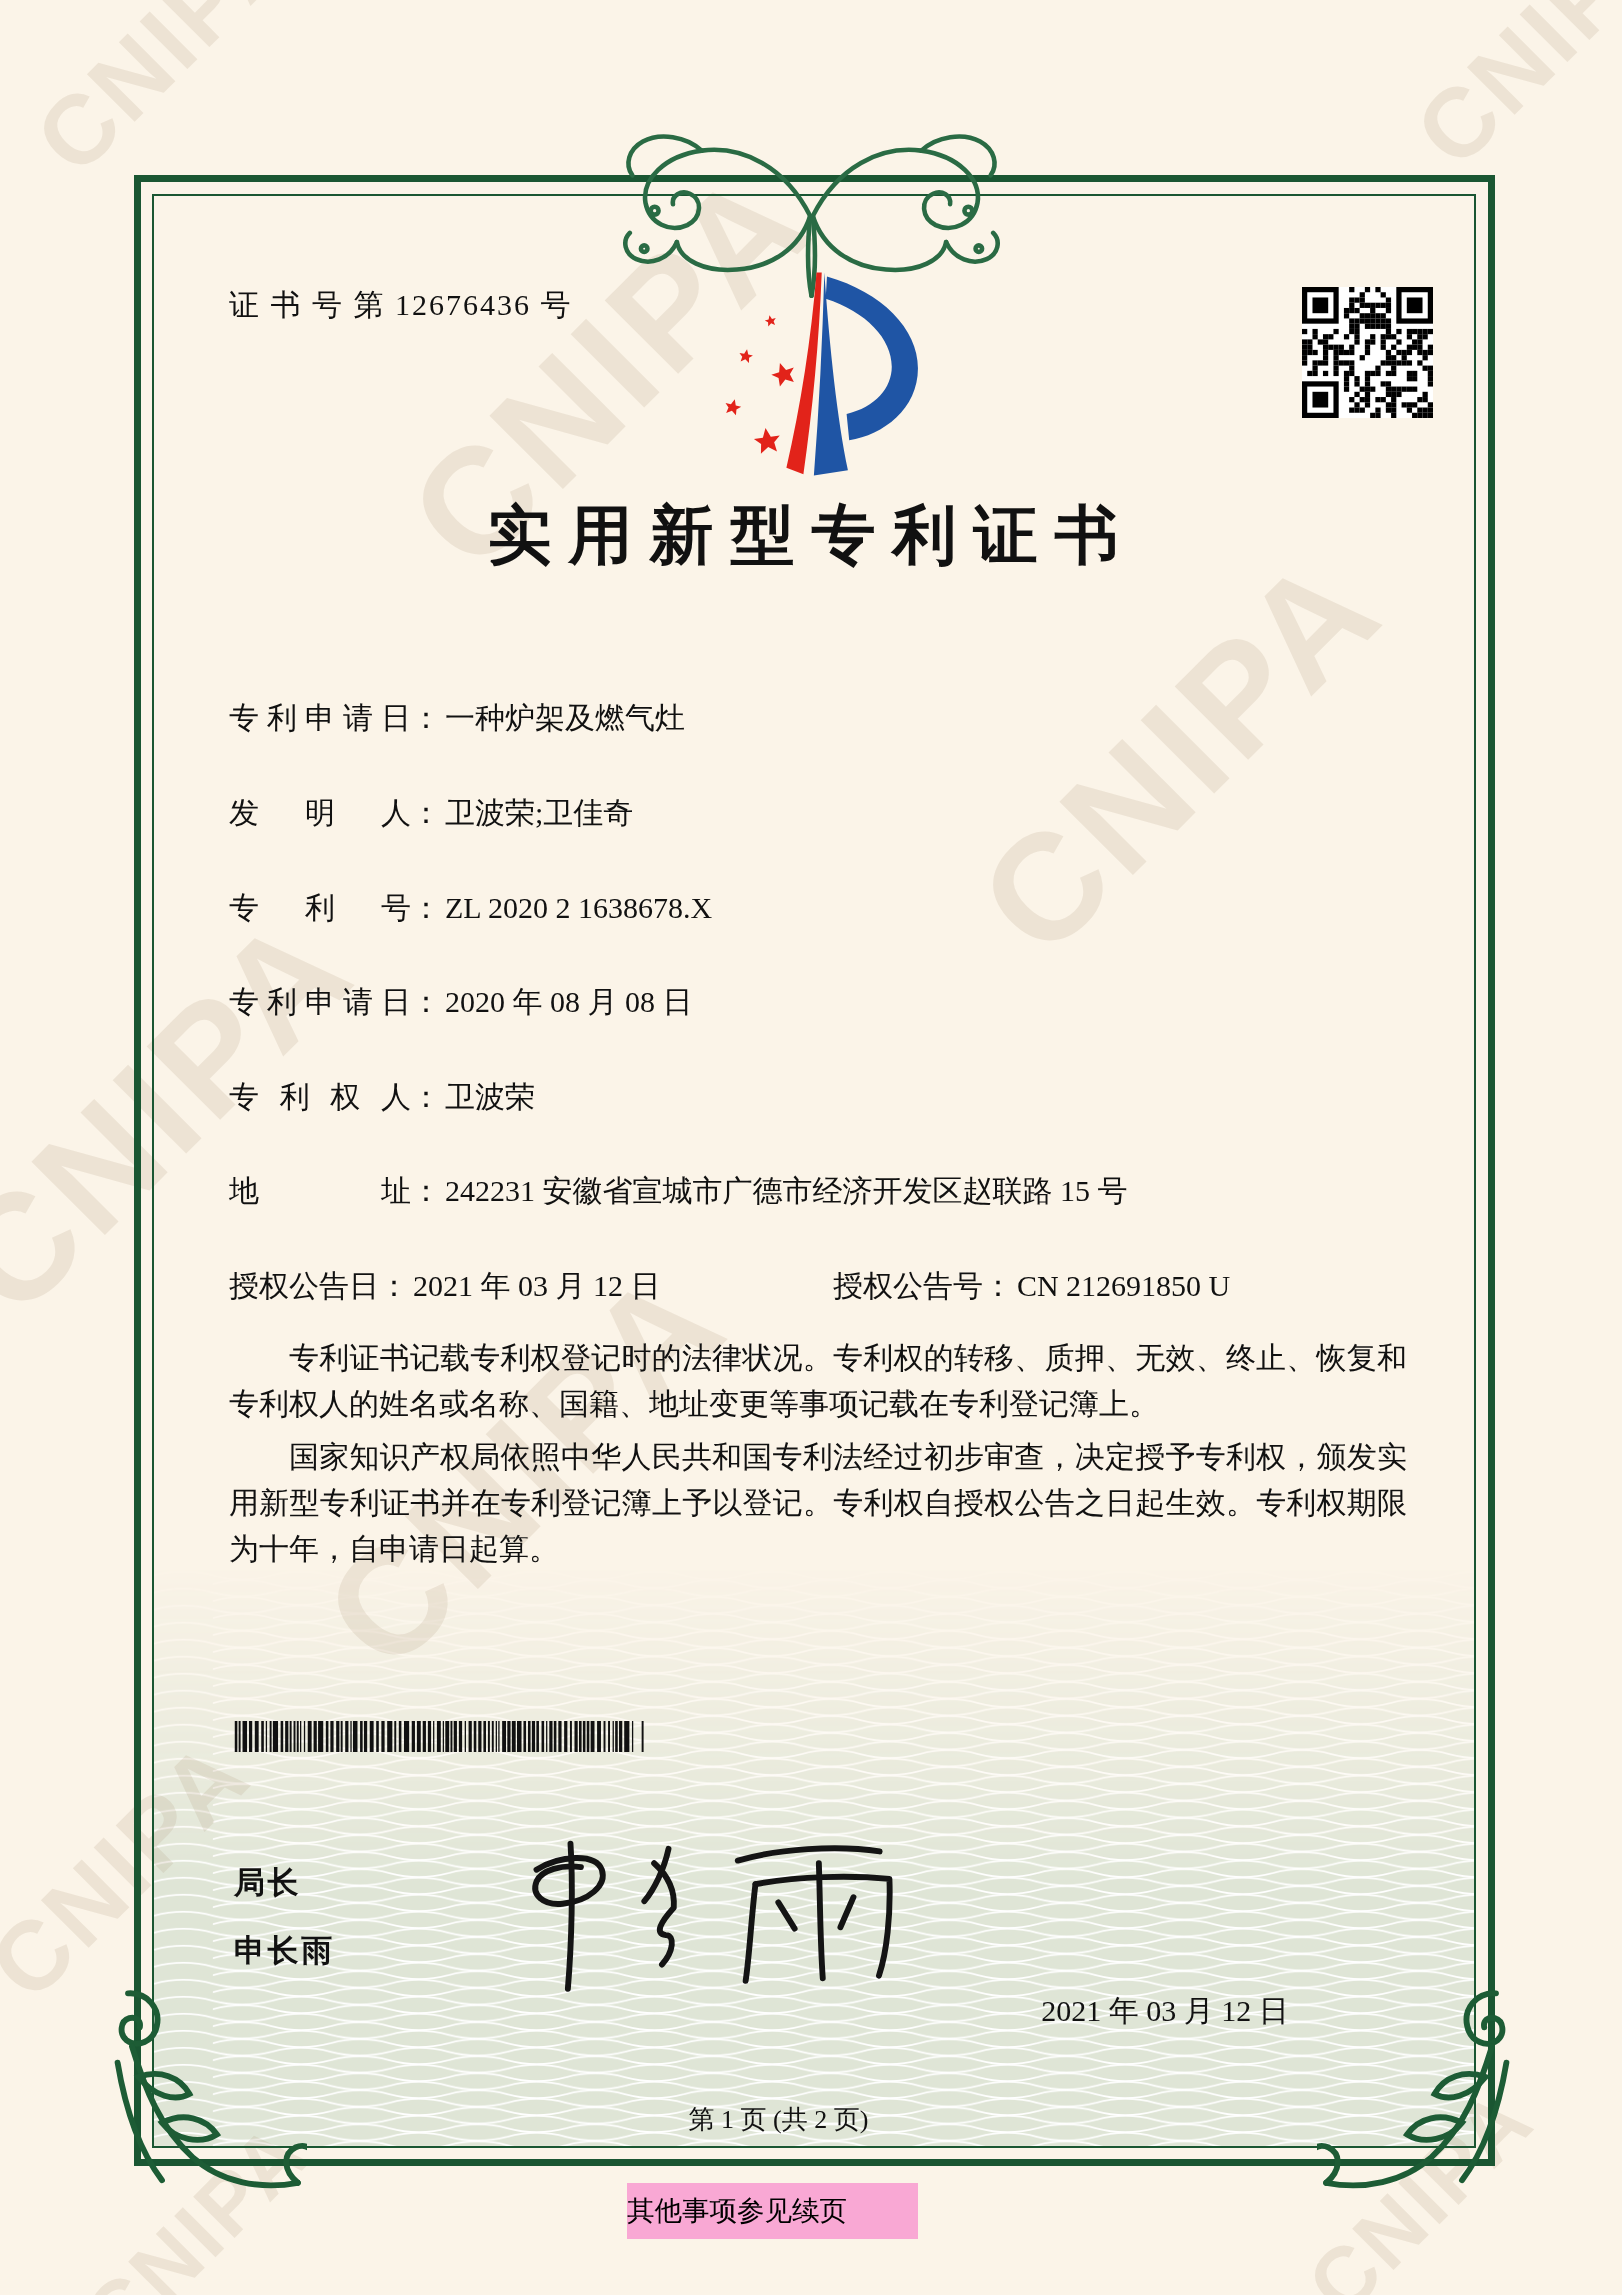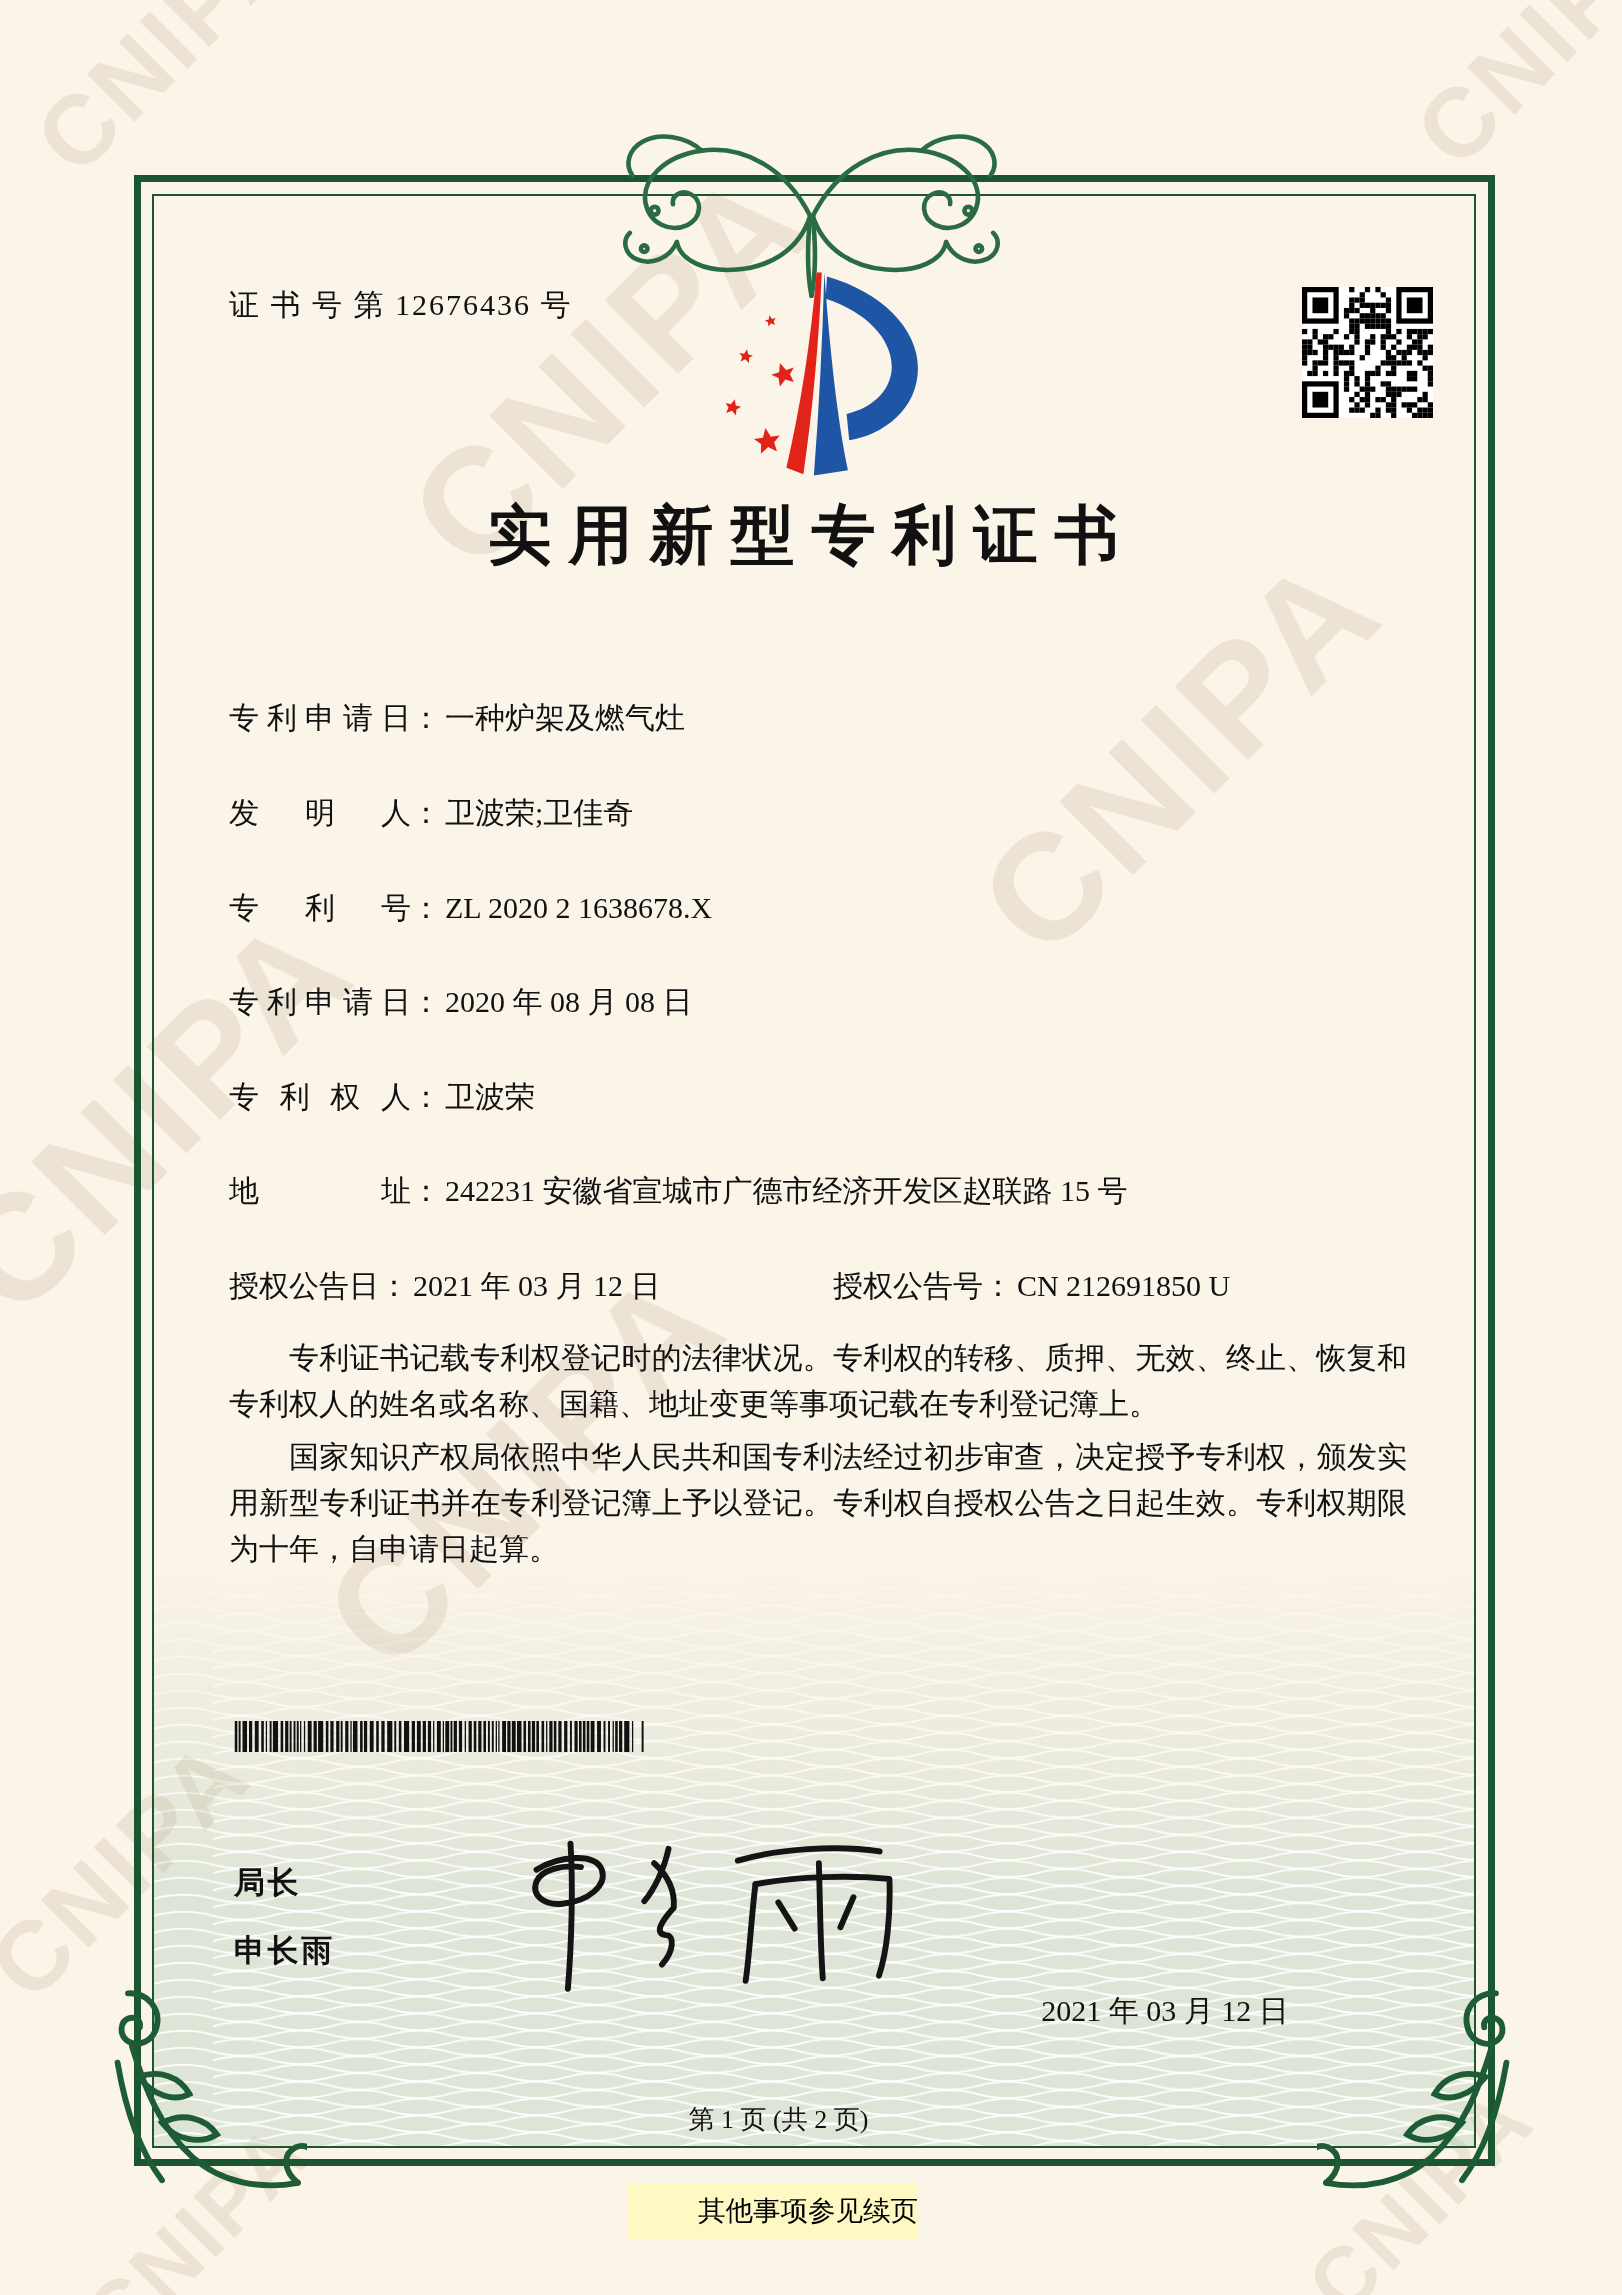--- a/index.html
+++ b/index.html
@@ -45,22 +45,22 @@
 
   .barcode{position:absolute;left:232px;top:1721px;width:415px;height:31px;}
 
   .signer-title{position:absolute;left:234px;top:1862px;font-size:31px;font-weight:600;letter-spacing:2.6px;}
   .signer-name{position:absolute;left:234px;top:1930px;font-size:31px;font-weight:600;letter-spacing:2.6px;}
   .signature{position:absolute;left:497px;top:1824px;width:445px;height:183px;}
 
   .issue-date{position:absolute;left:1008px;top:1991px;width:314px;text-align:center;font-size:30px;}
   .page-info{position:absolute;left:0;top:2102px;width:1557px;text-align:center;font-size:26px;}
 
-  .note-box{position:absolute;left:627px;top:2183px;width:291px;height:56px;background:#fef9c3;
-            text-align:right;font-size:27.5px;line-height:56px;z-index:5;}
+  .note-box{position:absolute;left:627px;top:2183px;width:291px;height:56px;background:#f9a8d4;
+            text-align:left;font-size:27.5px;line-height:56px;z-index:5;}
 </style>
 </head>
 <body>
 
 <div class="page">
 
   <div class="wm" style="left:6.5px;top:-13px;font-size:98px;">CNIPA</div>
   <div class="wm" style="left:1387px;top:-19.6px;font-size:98px;">CNIPA</div>
   <div class="wm" style="left:366px;top:281px;font-size:151px;">CNIPA</div>
   <div class="wm" style="left:936px;top:667px;font-size:151px;">CNIPA</div>

